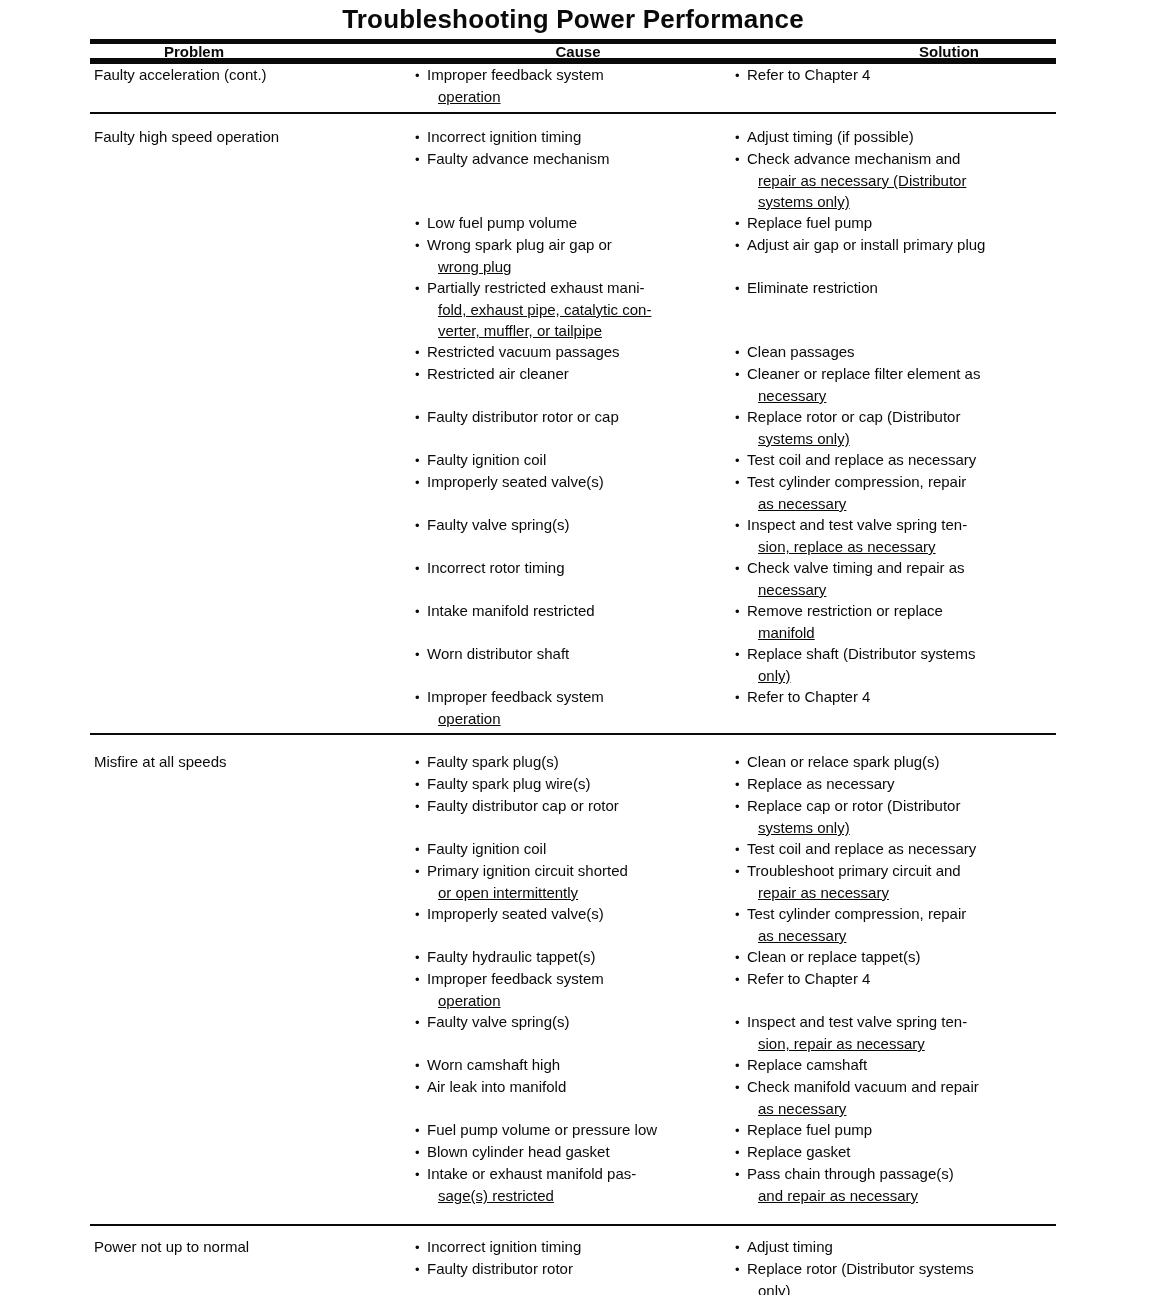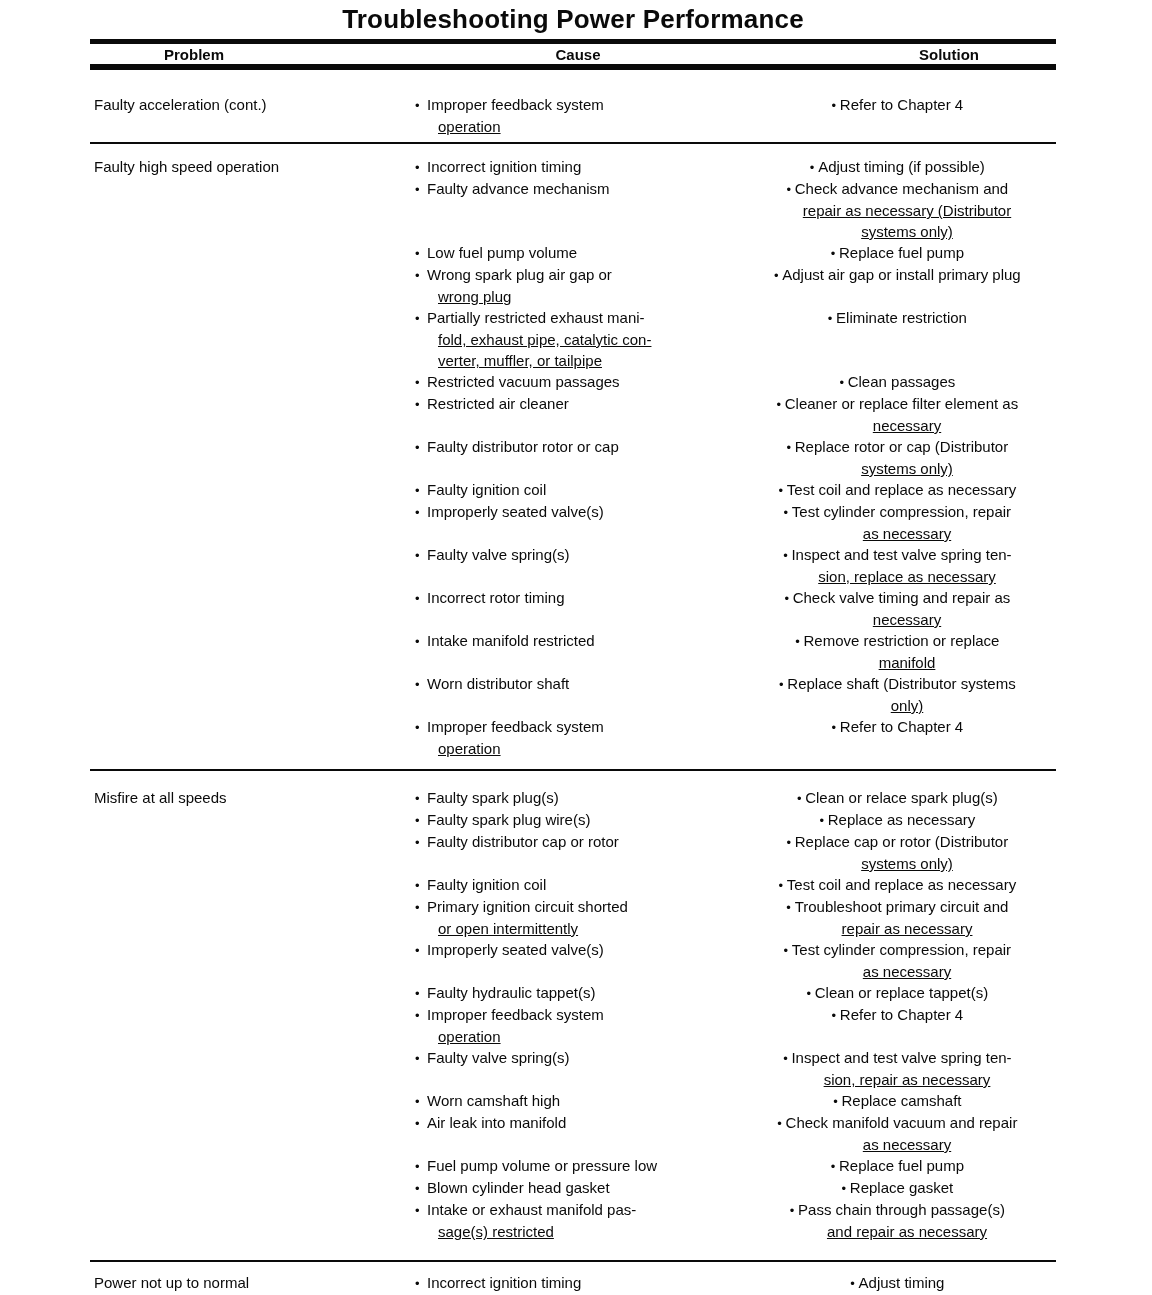--- a/index.html
+++ b/index.html
@@ -32,40 +32,40 @@
     height: 5px;
     background: #0a0a0a;
     margin-top: 5px;
   }
   .rule-under-header {
     height: 6px;
     background: #0a0a0a;
   }
   .header-row {
     position: relative;
-    height: 20px;
+    height: 14px;
   }
   .header-label {
     position: absolute;
     top: 50%;
     transform: translate(-50%, -50%);
     font-weight: bold;
     font-size: 15px;
     white-space: nowrap;
   }
   .header-problem  { left: 104px; }
   .header-cause    { left: 488px; }
   .header-solution { left: 859px; }
 
   .row {
     display: flex;
     border-bottom: 2px solid #0a0a0a;
   }
-  .row:nth-child(1) { padding: 24px 0 5px; }
-  .row:nth-child(2) { padding: 12px 0 10px; }
+  .row:nth-child(1) { padding: 0 0 5px; }
+  .row:nth-child(2) { padding: 12px 0 4px; }
   .row:nth-child(3) { padding: 16px 0 18px; }
   .row:nth-child(4) { padding: 10px 0 6px; border-bottom: none; }
 
   .problem-cell {
     width: 325px;
     box-sizing: border-box;
     padding-left: 4px;
   }
   .pairs {
     flex: 1;
@@ -74,21 +74,20 @@
   .pair {
     display: flex;
   }
   .cause-cell {
     width: 320px;
     box-sizing: border-box;
   }
   .solution-cell {
     flex: 1;
     min-width: 0;
-    text-align: center;
   }
   .line {
     line-height: 21px;
     font-size: 15px;
     white-space: nowrap;
   }
   .line.cont {
     padding-left: 23px;
     text-decoration: underline;
   }

